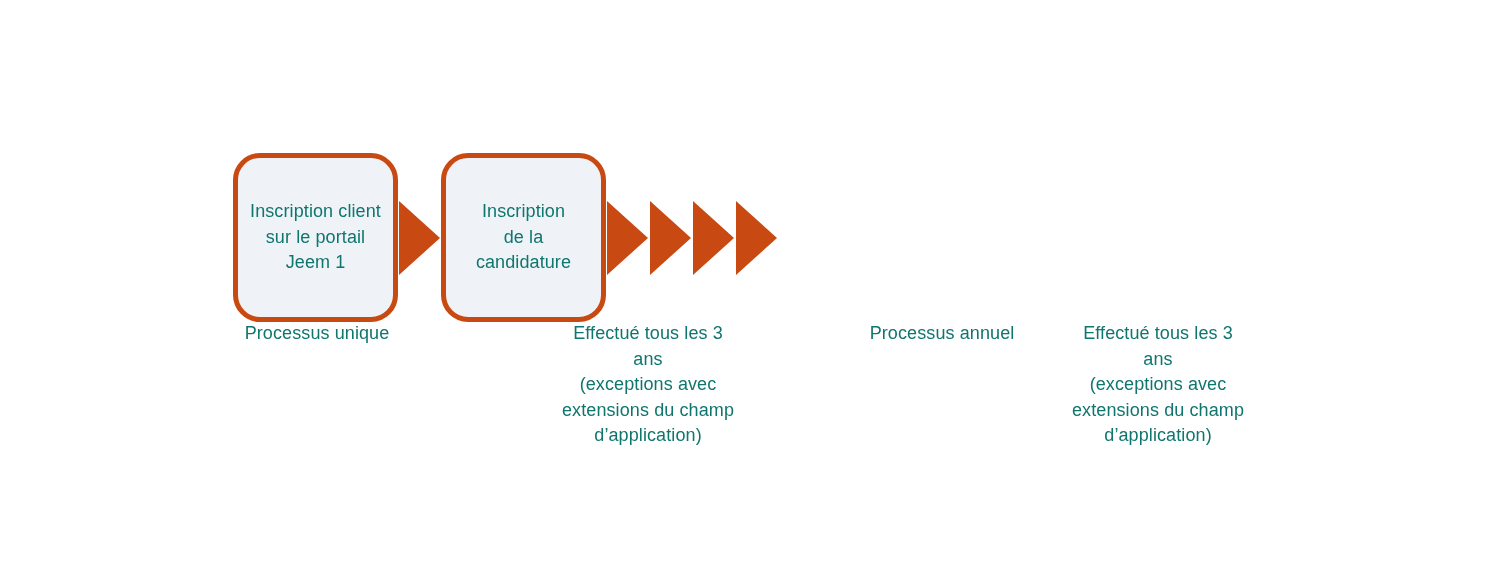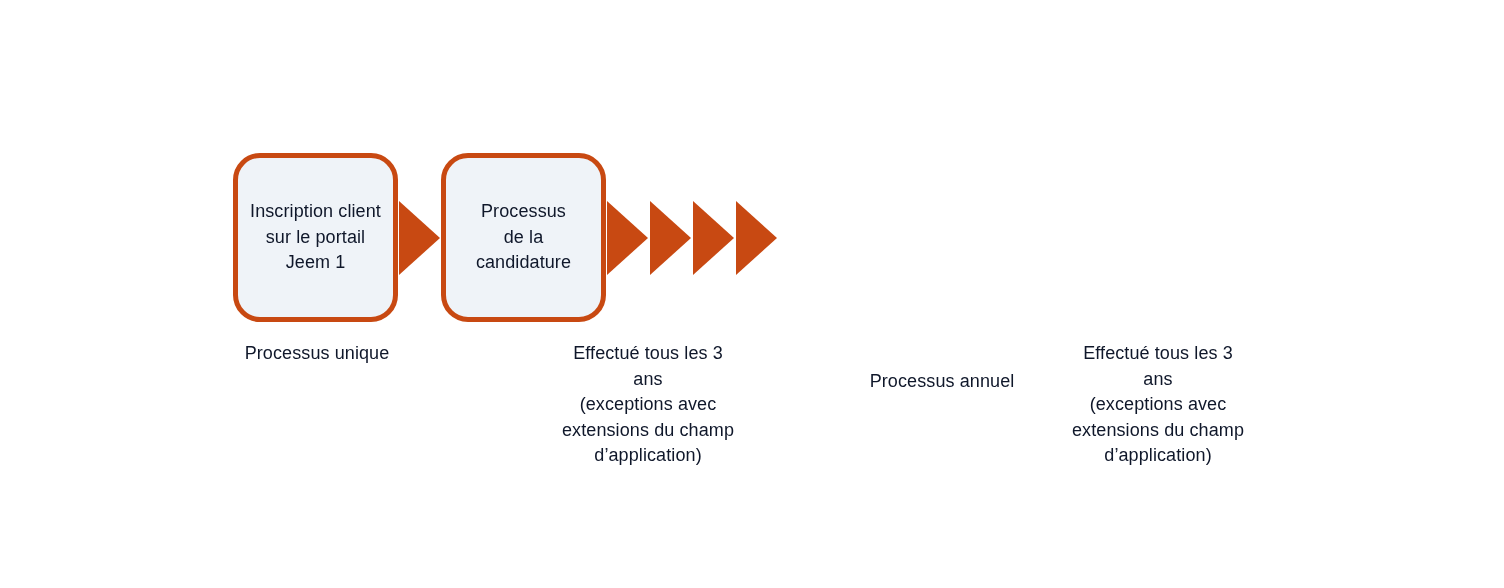--- a/index.html
+++ b/index.html
@@ -4,21 +4,21 @@
 <style>
   * { margin: 0; padding: 0; box-sizing: border-box; }
   html, body { background: #ffffff; }
   .canvas {
     position: relative;
     width: 1504px;
     height: 588px;
     background: #ffffff;
     overflow: hidden;
     font-family: "Liberation Sans", sans-serif;
-    color: #0f172a;
+    color: #0f766e;
   }
   .flow {
     position: absolute;
     left: 233px;
     top: 153px;
     display: flex;
     align-items: center;
   }
   .step-box {
     width: 165px;
@@ -40,46 +40,46 @@
     width: 0;
     height: 0;
     border-top: 37px solid transparent;
     border-bottom: 37px solid transparent;
     border-left: 41px solid #c84912;
     margin: 0 1px;
     flex: 0 0 auto;
   }
   .caption {
     position: absolute;
-    top: 341px;
+    top: 321px;
     width: 240px;
     transform: translateX(-50%);
     text-align: center;
     font-size: 18px;
     line-height: 25.5px;
     white-space: pre-line;
     letter-spacing: 0.1px;
   }
   .caption-1 { left: 317px; }
   .caption-2 { left: 648px; }
-  .caption-3 { left: 942px; margin-top: 28px; }
+  .caption-3 { left: 942px; }
   .caption-4 { left: 1158px; }
 </style>
 </head>
 <body>
 
 <div class="canvas">
 
   <div class="flow">
     <div class="step-box">Inscription client
 sur le portail
 Jeem 1</div>
     <div class="flow-arrow"></div>
 
-    <div class="step-box">Processus
+    <div class="step-box">Inscription
 de la
 candidature</div>
     <div class="flow-arrow"></div>
 
     <div class="flow-arrow"></div>
 
     <div class="flow-arrow"></div>
 
     <div class="flow-arrow"></div>
   </div>

